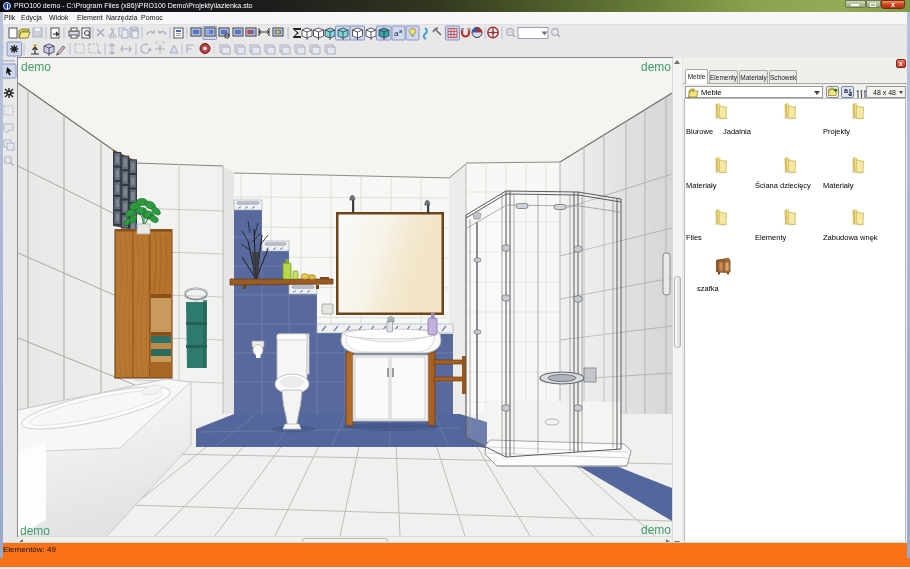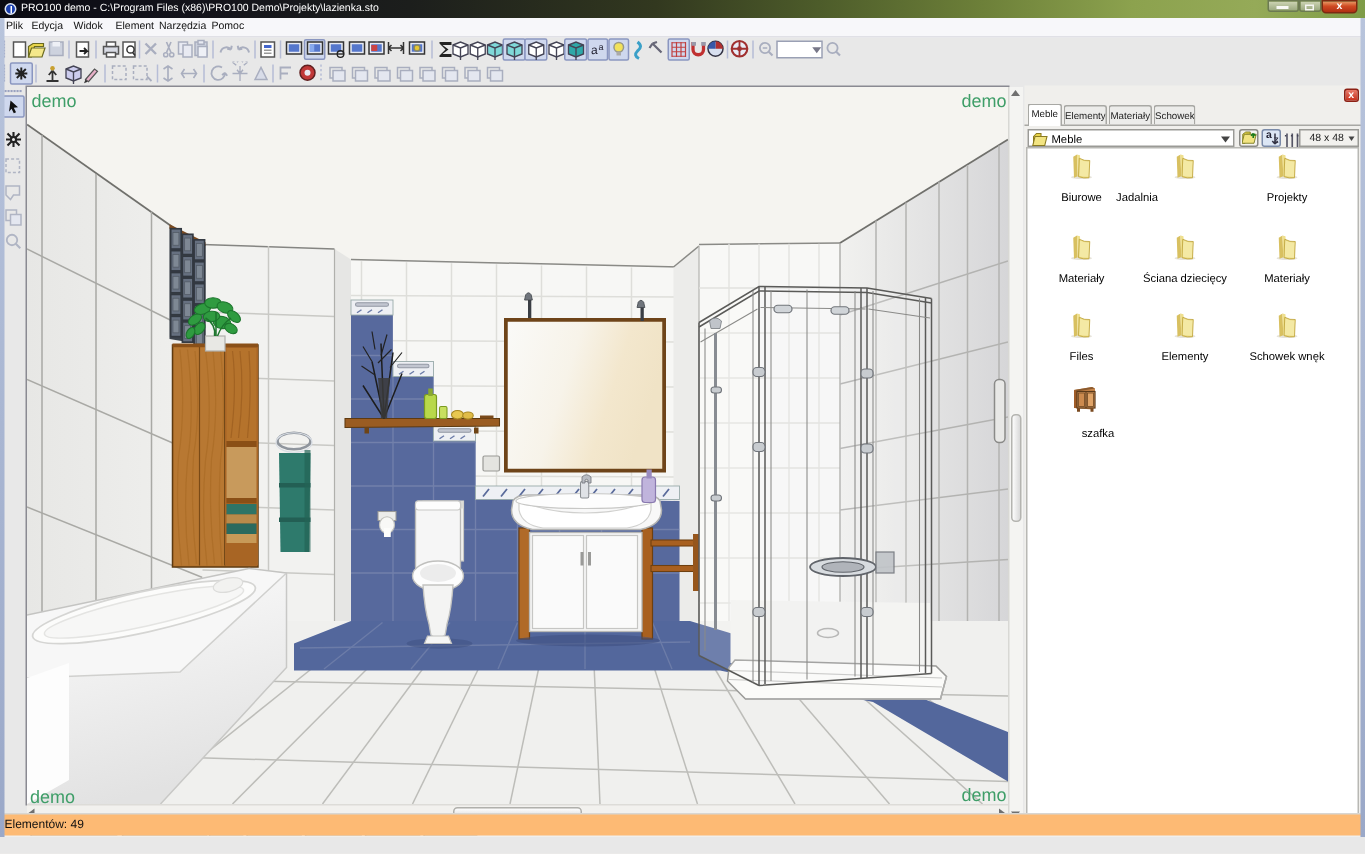--- a/index.html
+++ b/index.html
@@ -27,25 +27,25 @@
 .tab.act{background:#fff;top:69px;height:15px;z-index:3}
 #libbar{left:683px;top:84px;width:225px;height:14px;background:#f0efec}
 #combo{left:685px;top:85.5px;width:138px;height:12px;background:#fff;border:1px solid #9a9a96;font-size:7.5px}
 #combo .arr{position:absolute;right:2px;top:4px;width:0;height:0;border-left:3px solid transparent;border-right:3px solid transparent;border-top:4px solid #444}
 #upbtn{left:826px;top:85.5px;width:13px;height:12px;border:1px solid #8a8a86;border-radius:2px;background:#f4f3ef}
 #azbtn{left:841px;top:85.5px;width:13px;height:12px;border:1px solid #7a8aa8;border-radius:2px;background:#dce6f4}
 #colbtn{left:856px;top:86px;width:12px;height:11px}
 #szdrop{left:866px;top:85.5px;width:40px;height:12px;border:1px solid #9a9a96;background:#f2f1ee;font-size:7px;text-align:left;color:#222}
 #szdrop .arr{position:absolute;right:2px;top:4.5px;width:0;height:0;border-left:2.5px solid transparent;border-right:2.5px solid transparent;border-top:3.5px solid #444}
 #libcontent{left:684px;top:98px;width:222px;height:458px;background:#fff;border:1px solid #b8b8b4}
-.flabel{position:absolute;font-size:7.5px;color:#000;text-align:center;width:70px}
+.flabel{position:absolute;font-size:7.5px;color:#000;width:70px}
 #bottabs{left:0;top:546px;width:910px;height:12px;background:#f0efec}
 .btab{position:absolute;top:546px;height:11px;font-size:7px;color:#222;padding:1.5px 2px 0 2px;white-space:nowrap;overflow:hidden;background:#f6f5f2;border-left:1px solid #b8b8b4;border-bottom:1px solid #b8b8b4;transform:skewX(-18deg)}
 .btabtxt{display:inline-block;transform:skewX(18deg)}
-#statusbar{left:0;top:542px;width:910px;height:15px;background:#fdba74;border-top:1px solid #d8d6d2;font-size:8px;color:#111}
+#statusbar{left:0;top:542px;width:910px;height:25px;background:#f97316;border-top:1px solid #d8d6d2;font-size:8px;color:#111}
 </style></head><body>
 <div id="win">
 <div class="abs" id="titlebar"></div>
 <div class="abs" id="appico"></div>
 <div class="abs" id="titletext">PRO100 demo - C:\Program Files (x86)\PRO100 Demo\Projekty\lazienka.sto</div>
 <div class="abs" id="btnmin"></div>
     <div class="wglyph" style="left:851px;top:4px;width:8px;height:1.5px"></div>
 <div class="abs" id="btnmax"></div>
     <div class="wglyph" style="left:870px;top:2.5px;width:6px;height:4.5px;background:transparent;border:1.2px solid #f6f6f2"></div>
 <div class="abs" id="btncls">x</div>
@@ -734,21 +734,21 @@
     </svg>
 <div class="abs flabel" style="left:755px;top:233px">Elementy</div>
 <svg class="abs" style="left:849px;top:207px" width="18" height="19" viewBox="0 0 18 19">
       <ellipse cx="9" cy="17.2" rx="7" ry="1.2" fill="#e6e3da"></ellipse>
       <path d="M3.5 3.5 L6 2 L6.5 16.5 L4 17.5 z" fill="#d8c060"></path>
       <path d="M6 2 L8 2.5 L8.5 16.8 L6.5 16.5 z" fill="#efe08e"></path>
       <path d="M7.5 4.5 q3.5 2 7 1.5 L14 17.5 q-3.5 0.5 -7 -0.7 z" fill="#e8d578"></path>
       <path d="M7.8 5.2 q3.4 1.8 6.6 1.4 L13.8 16.8 q-3.2 0.4 -6.4 -0.6 z" fill="#f4e9a4"></path>
       <path d="M7.5 4.5 q3.5 2 7 1.5 L14 17.5 q-3.5 0.5 -7 -0.7 z" fill="none" stroke="#c2a843" stroke-width="0.6"></path>
     </svg>
-<div class="abs flabel" style="left:823px;top:233px">Schowek wnęk</div>
+<div class="abs flabel" style="left:823px;top:233px">Zabudowa wnęk</div>
 <svg class="abs" style="left:714px;top:257px" width="18" height="18" viewBox="0 0 18 18">
 <polygon points="2,3 14,1 16,2 16,14 14,16 2,15" fill="#c8854a"></polygon>
 <polygon points="2,3 14,1 16,2 4,4" fill="#8a5a2e"></polygon>
 <polygon points="2,3 4,4 4,15 2,15" fill="#a05c28"></polygon>
 <rect x="4" y="4" width="12" height="11" fill="#d89a60" stroke="#5a3a1a" stroke-width="0.8"></rect>
 <line x1="10" y1="4" x2="10" y2="15" stroke="#5a3a1a" stroke-width="0.8"></line>
 <rect x="5" y="5" width="4" height="9" fill="#cc8a4e" stroke="#7a5028" stroke-width="0.6"></rect>
 <rect x="11" y="5" width="4" height="9" fill="#e0a468" stroke="#7a5028" stroke-width="0.6"></rect>
 <rect x="4" y="15" width="2" height="2.5" fill="#7a4a20"></rect>
       <rect x="13" y="15" width="2" height="2.5" fill="#7a4a20"></rect>

